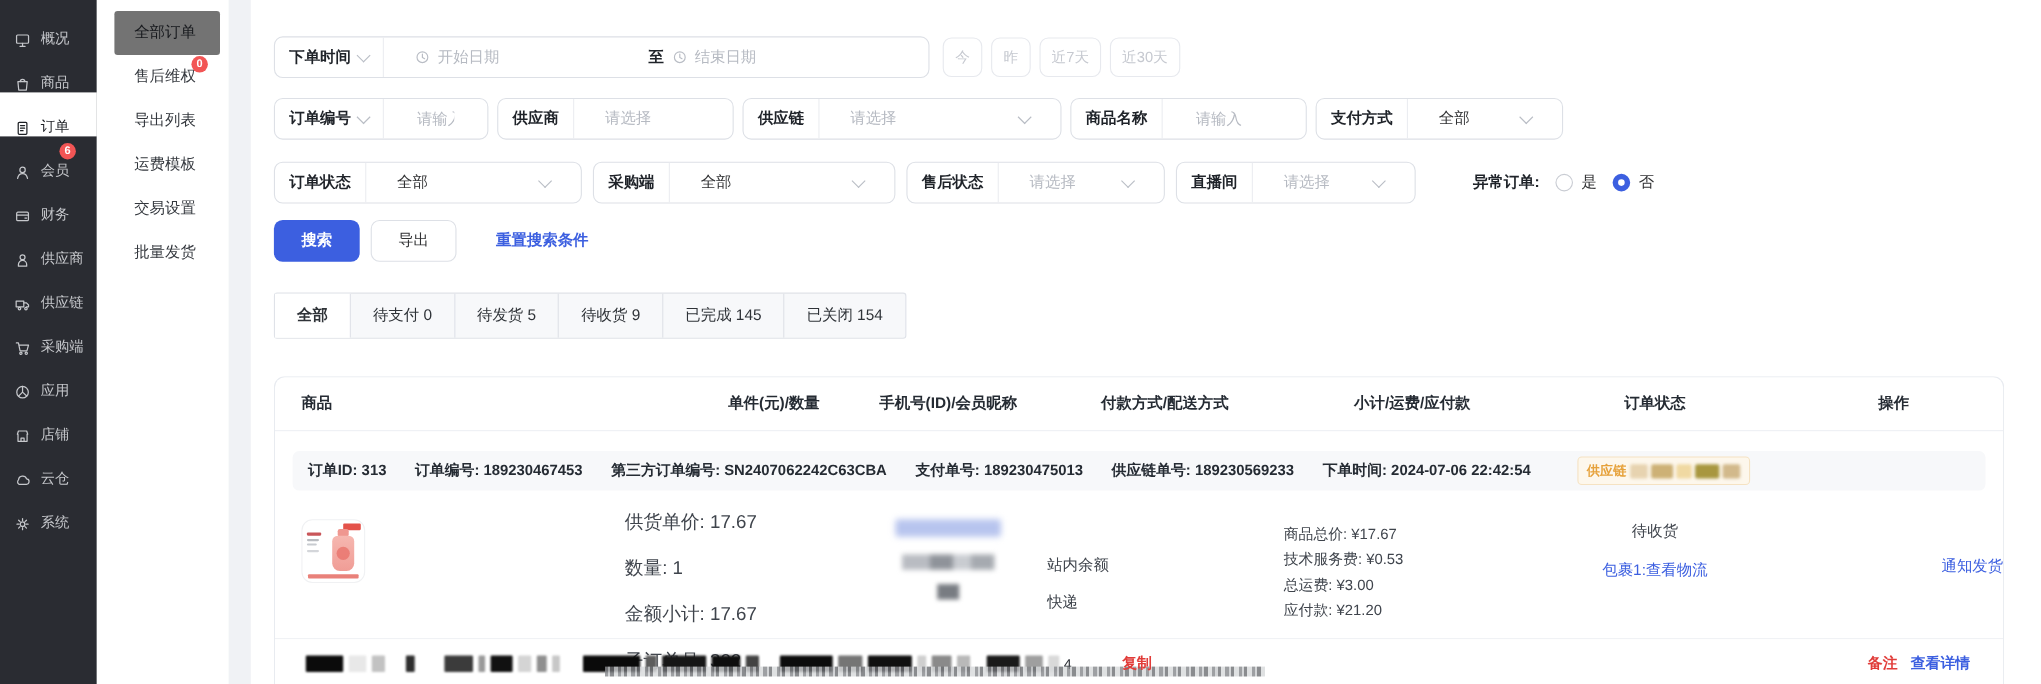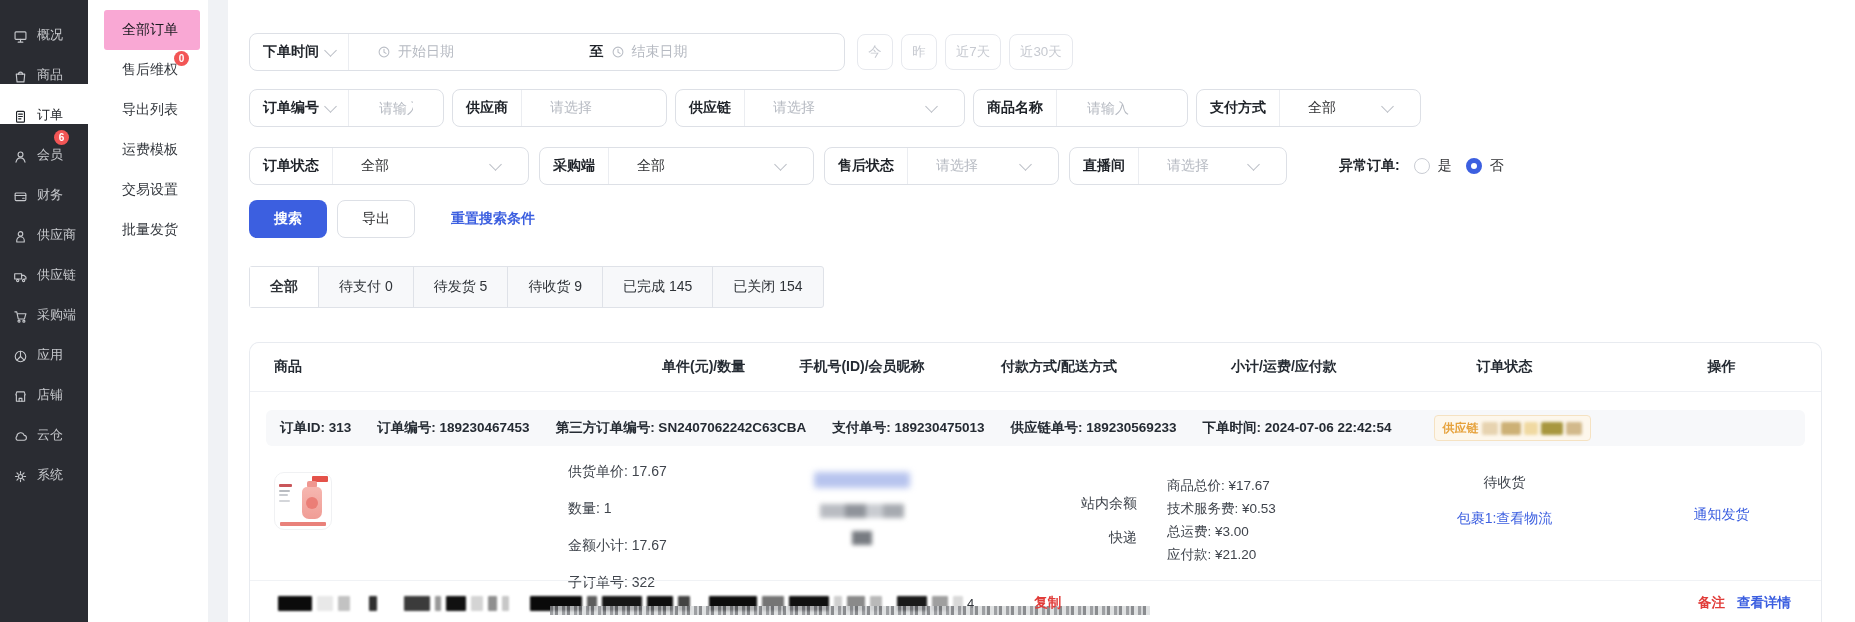--- a/index.html
+++ b/index.html
@@ -11,21 +11,21 @@
   .side-dark{width:88px;background:#2a2c32;flex-shrink:0;padding-top:4px;box-sizing:border-box}
   .sd-item{height:40px;display:flex;align-items:flex-end;padding-left:13px;gap:9px;color:#c6c8cc;font-size:13px;position:relative;white-space:nowrap}
   .sd-item svg{width:15px;height:15px;flex-shrink:0;stroke:currentColor;fill:none;stroke-width:1.2;stroke-linecap:round;stroke-linejoin:round}
   .sd-item.active{background:#ffffff;color:#1d2025}
   .badge{position:absolute;background:#f25555;color:#fff;border-radius:9px;font-size:10px;min-width:15px;height:15px;line-height:15px;text-align:center;padding:0 2px;box-sizing:border-box;font-weight:600}
   .sd-item .badge{left:54px;top:6px}
 
   
   .side-sub{width:120px;background:#fff;flex-shrink:0;padding-top:10px;box-sizing:border-box}
   .ss-item{height:40px;display:flex;align-items:center;margin:0 8px 0 16px;padding-left:18px;position:relative;color:#33373d;border-radius:3px;white-space:nowrap}
-  .ss-item.active{background:#f9a8d4;color:#17191d}
+  .ss-item.active{background:#737373;color:#17191d}
   .ss-item .badge{left:70px;top:1px}
 
   .gap-col{width:20px;background:#f0f2f5;flex-shrink:0}
 
   
   main{flex:1;background:#fff;padding:33px 33px 0 21px;box-sizing:border-box;overflow:hidden}
   .row{display:flex;align-items:center}
 
   .fgroup{height:38px;border:1px solid #dde0e6;border-radius:8px;display:flex;align-items:center;background:#fff;box-sizing:border-box;flex-shrink:0}
   .fg-label{padding:0 13px;font-weight:600;color:#1f2329;display:flex;align-items:center;gap:7px;white-space:nowrap;height:100%}
@@ -80,39 +80,39 @@
   .pimg .l3{position:absolute;top:21px;left:4px;width:9px;height:2px;background:#c8cbd0;border-radius:1px}
   .pimg .l4{position:absolute;top:27px;left:4px;width:11px;height:2px;background:#d4d6da;border-radius:1px}
   .pimg .cap{position:absolute;right:14px;top:8px;width:10px;height:7px;background:#ef9790;border-radius:2px}
   .pimg .bottle{position:absolute;right:9px;top:14px;width:20px;height:32px;background:linear-gradient(180deg,#f6b7b0,#f09d96);border-radius:5px 5px 7px 7px}
   .pimg .bloom{position:absolute;right:13px;top:24px;width:12px;height:12px;background:#e8736c;border-radius:50%;opacity:.8}
   .pimg .foot{position:absolute;bottom:3px;left:5px;right:5px;height:4px;background:#e2574e;opacity:.75;border-radius:1px}
   .ptext{margin-left:14px}
   .ptitle{width:218px;color:#3c5fe0;line-height:27px}
   .pspec{margin-top:5px;color:#9ba0a8;font-size:13.5px}
 
-  .c-unit{display:flex;flex-direction:column;gap:19px;padding:17px 0 0 6px;font-size:14px;color:#3f444c}
+  .c-unit{display:flex;flex-direction:column;gap:19px;padding:17px 0 0 6px;font-size:17px;color:#3f444c}
   .c-member{display:flex;flex-direction:column;align-items:center;padding-top:26px;gap:20px}
   .mb1{width:96px;height:16px;background:#b7c4ee;filter:blur(3px);border-radius:2px}
   .mb2{width:84px;height:14px;background:linear-gradient(90deg,#b9bcc2 0 30%,#8f939a 30% 55%,#c9ccd1 55% 75%,#a6aab0 75%);filter:blur(2.5px);margin-top:-4px}
   .mb3{width:20px;height:14px;background:#787c82;filter:blur(2px);margin-top:-7px}
-  .c-pay{display:flex;flex-direction:column;align-items:flex-end;justify-content:center;gap:16px;color:#3f444c;padding-top:4px}
+  .c-pay{display:flex;flex-direction:column;align-items:flex-start;justify-content:center;gap:16px;color:#3f444c;padding-top:4px}
   .c-total{display:flex;flex-direction:column;padding:28px 0 0 30px;font-size:13.5px;color:#3f444c;line-height:23px}
   .c-status{display:flex;flex-direction:column;align-items:center;padding-top:28px;color:#3f444c}
   .pkg-link{margin-top:13px;width:98px;text-align:center;color:#3c5fe0;line-height:26px}
-  .c-action{display:flex;align-items:flex-start;justify-content:center;padding-top:60px}
+  .c-action{display:flex;align-items:flex-start;justify-content:flex-end;padding-top:60px}
   .notify-link{color:#3c5fe0}
 
   .ofooter{border-top:1px solid #f0f2f5;height:44px;display:flex;align-items:center;padding:0 30px 0 28px;position:relative}
   .redact{display:flex;align-items:center;gap:5px;height:18px}
   .redact i{display:inline-block;height:15px;border-radius:1px;filter:blur(1.2px)}
   .smear{position:absolute;left:300px;top:25px;width:600px;height:9px;opacity:.8;filter:blur(.7px);
          background:repeating-linear-gradient(90deg,#87898d 0 3px,#c9cbce 3px 5px,#6e7074 5px 8px,#d8dadc 8px 12px)}
   .suffix{margin-left:4px;color:#30343a;font-size:13px}
-  .copy-link{margin-left:60px;color:#e13c39;font-weight:600;font-size:13.5px;z-index:1}
+  .copy-link{margin-left:46px;color:#e13c39;font-weight:600;font-size:13.5px;z-index:1}
   .f-spacer{flex:1}
   .note-link{color:#e13c39;font-weight:600;font-size:13.5px}
   .detail-link{color:#3c5fe0;font-weight:600;font-size:13.5px;margin-left:12px}
 </style>
 </head>
 <body>
 
 <aside class="side-dark" data-interactable="false">
   <div class="sd-item" data-interactable="true">
     <svg viewBox="0 0 16 16" data-interactable="false">

